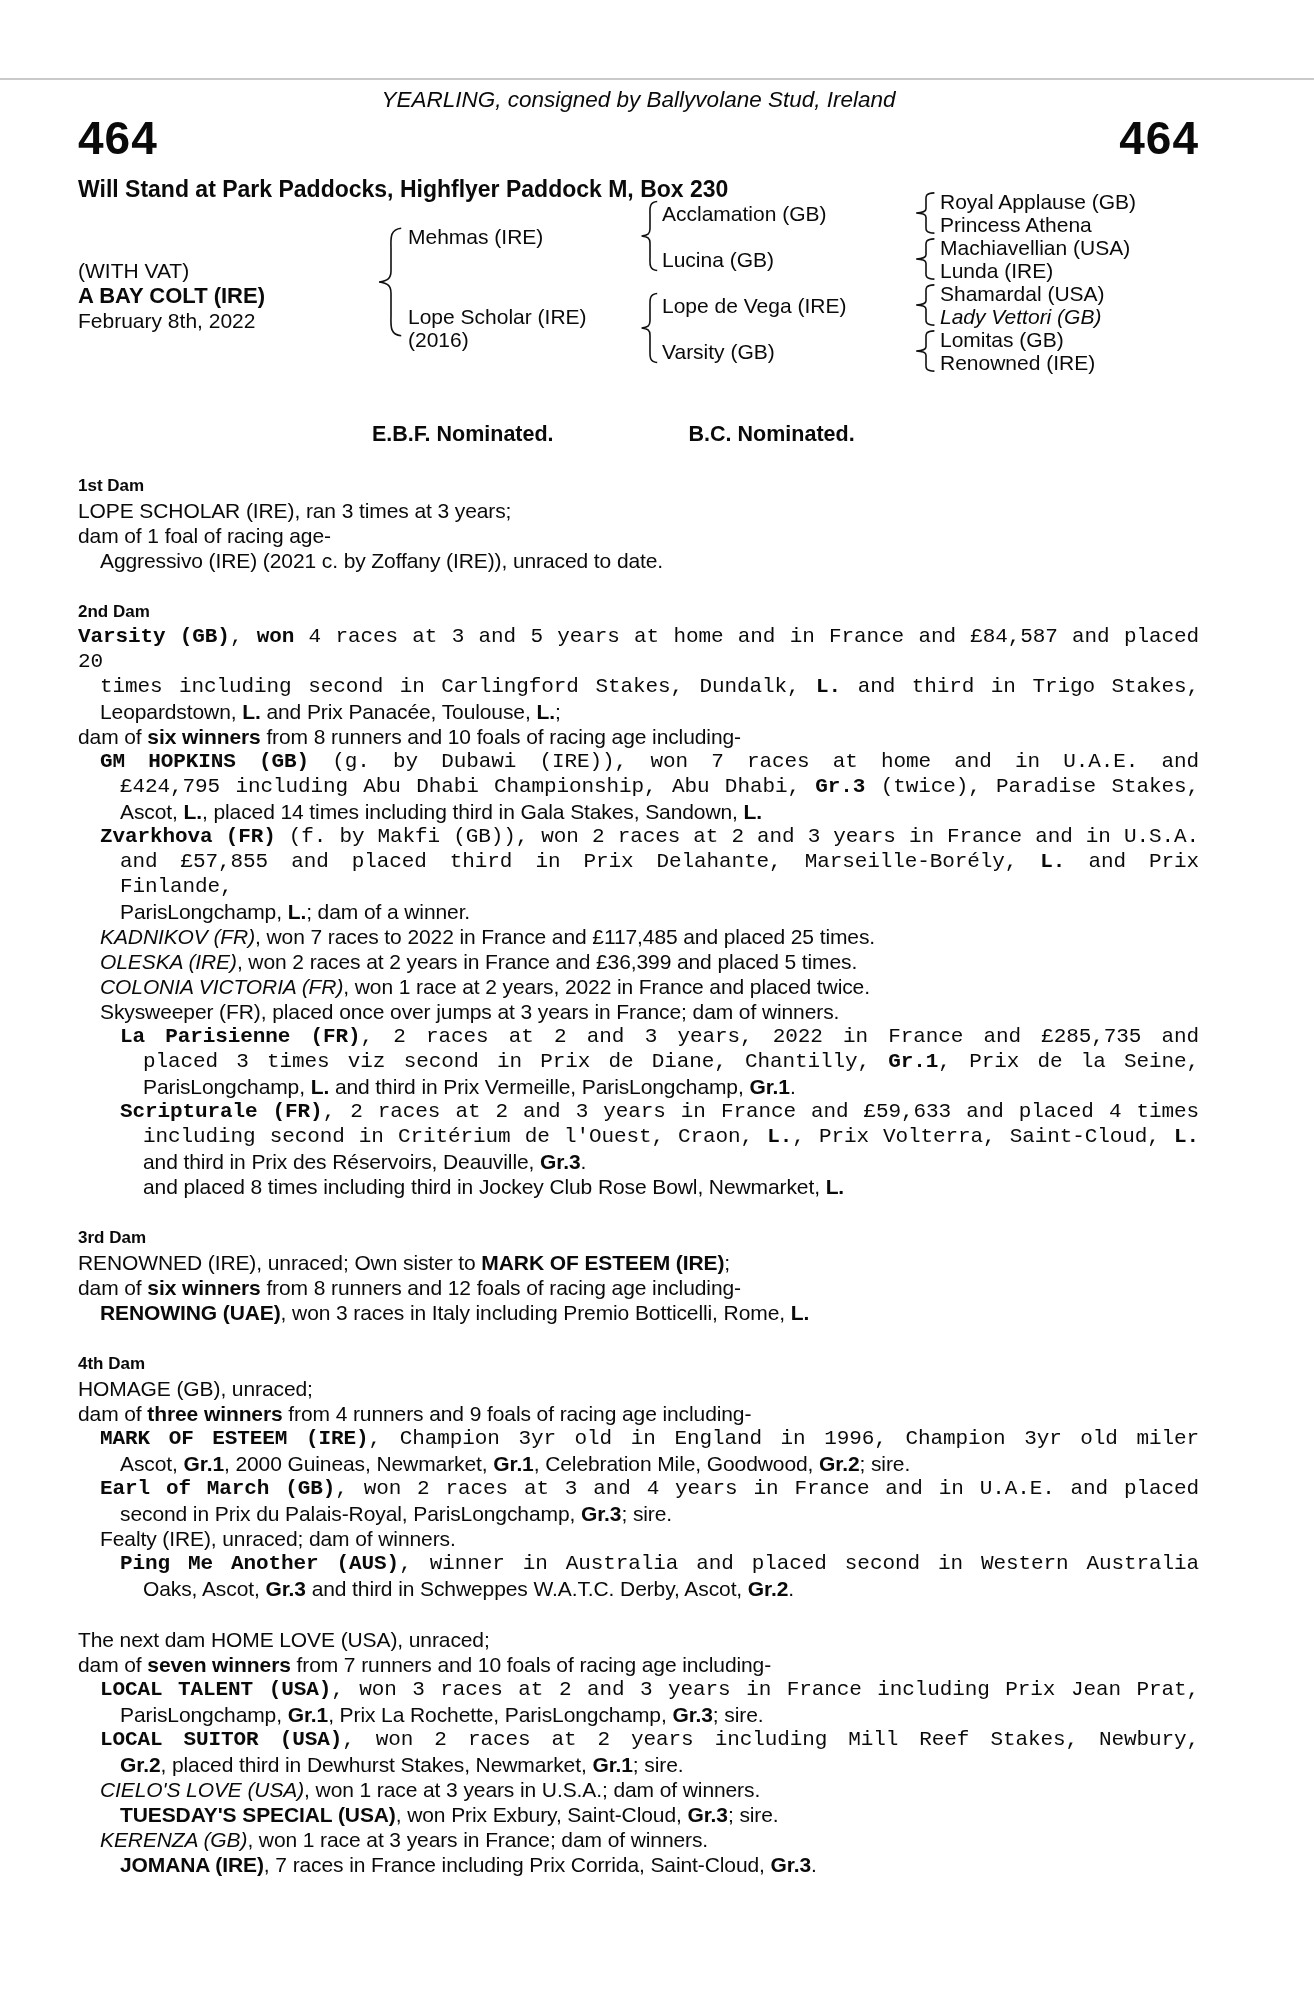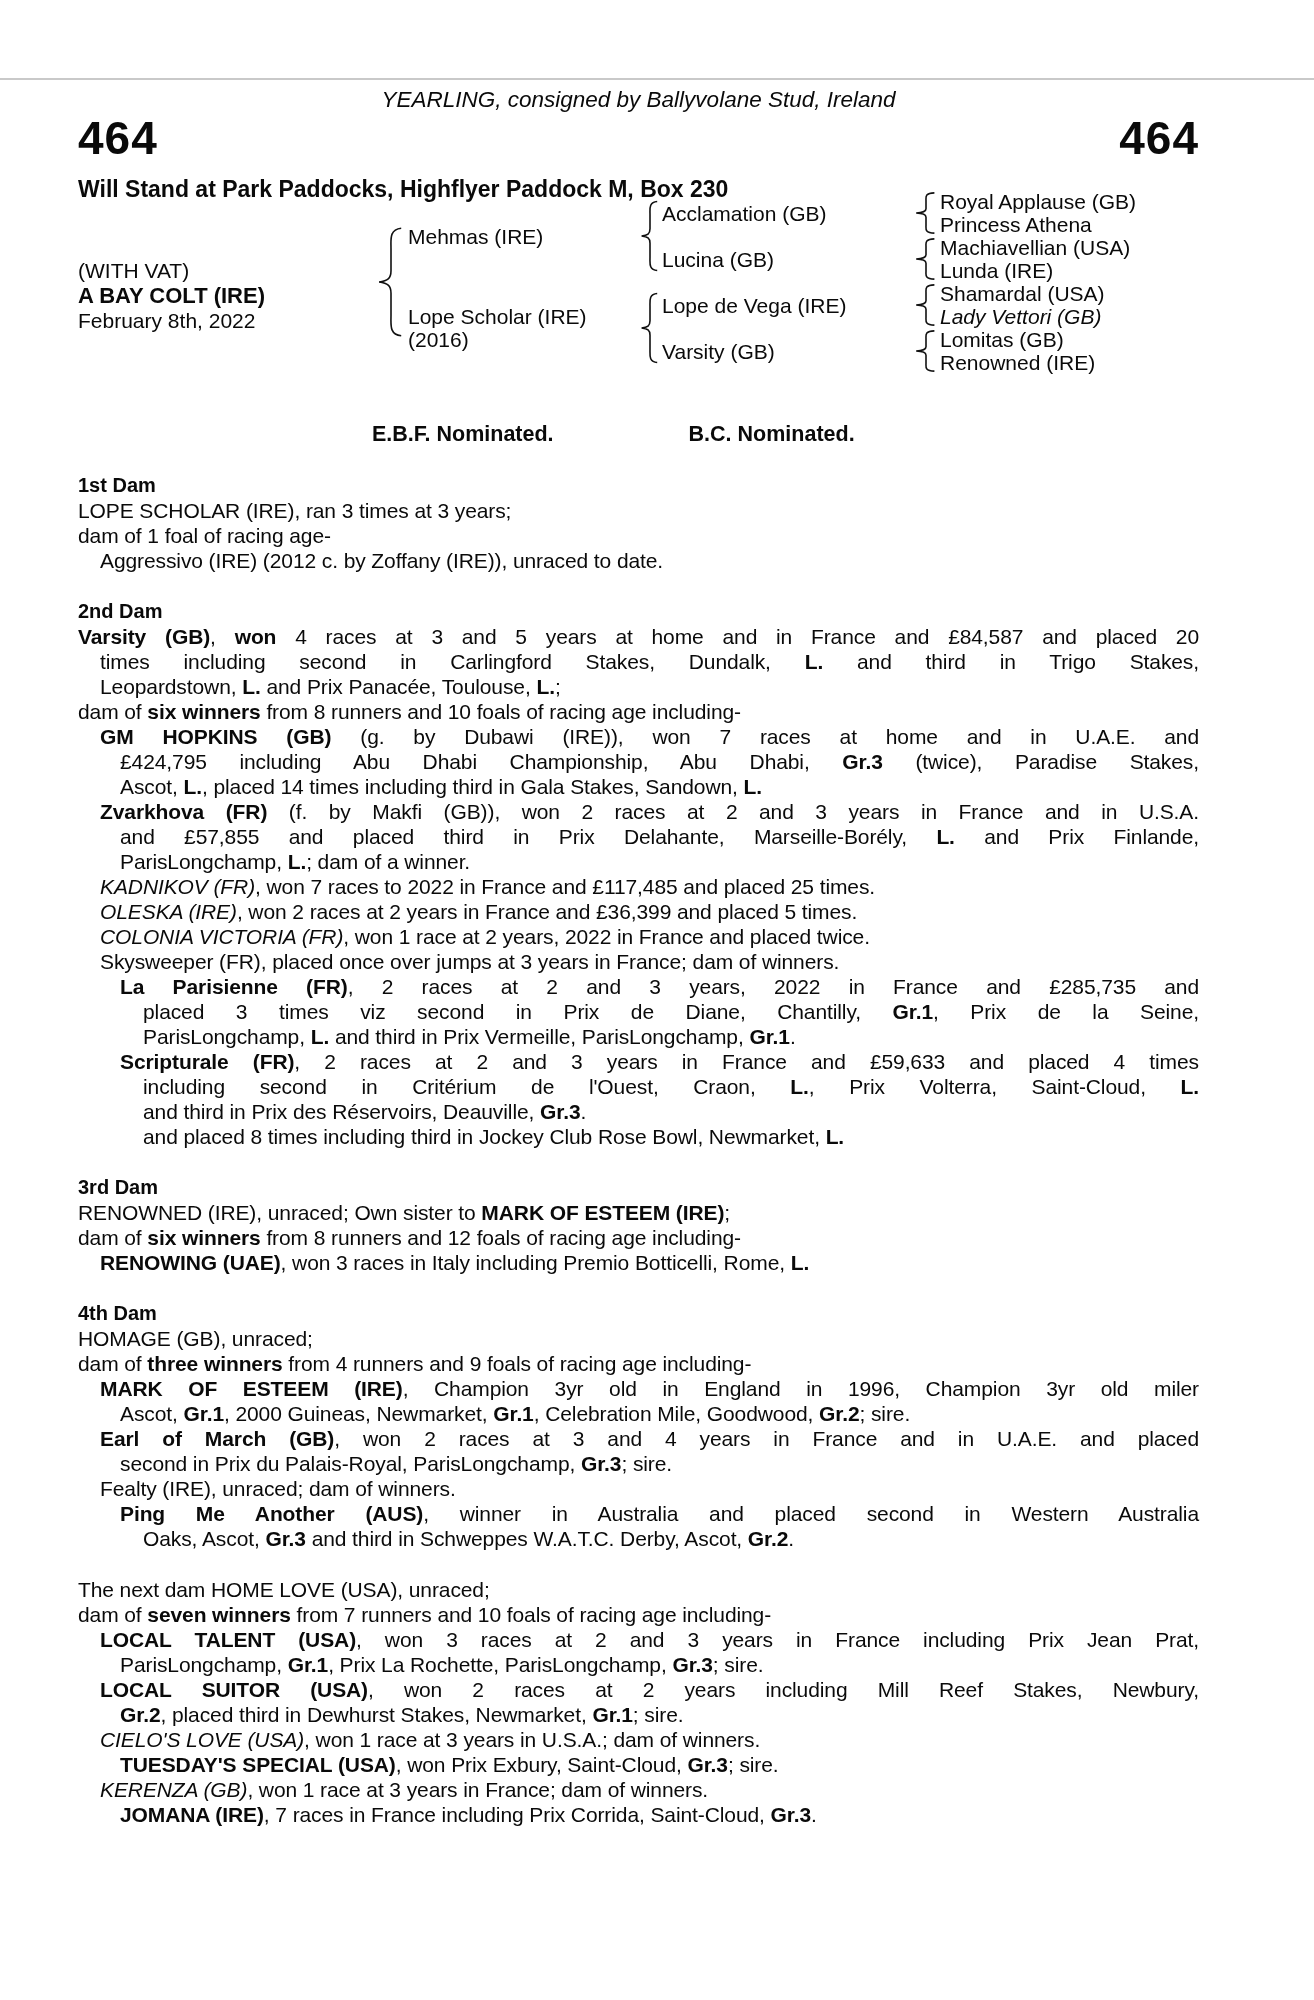--- a/index.html
+++ b/index.html
@@ -36,27 +36,27 @@
   .colt-name { font-weight:bold; font-size:22px; }
   .bracewrap { display:flex; align-items:center; justify-content:center; }
   .bracewrap svg { width:100%; }
 
   .noms { display:flex; margin-top:48px; font-weight:bold; font-size:21.5px; line-height:25px; }
   .noms .ebf { margin-left:294px; }
   .noms .bc  { margin-left:135px; }
 
   
   .sec { margin-top:26px; }
-  .sec-h { font-weight:bold; font-size:20px; line-height:25px; }
+  .sec-h { font-weight:bold; font-size:17px; line-height:25px; }
   .line { font-size:21px; line-height:25px; letter-spacing:-0.1px; }
   .ind0 { padding-left:0; }
   .ind1 { padding-left:22px; }
   .ind2 { padding-left:42px; }
   .ind3 { padding-left:65px; }
-  .just { text-align:justify; text-align-last:justify; }
+  .just { text-align:justify; text-align-last:justify;font-family:Liberation Mono, monospace; }
   b { font-weight:bold; }
   i { font-style:italic; }
 </style>
 </head>
 <body>
 
 <div class="page">
   <div class="top-rule"></div>
 
   <div class="consign">YEARLING, consigned by Ballyvolane Stud, Ireland</div>
@@ -164,21 +164,21 @@
   <div class="noms">
     <span class="ebf">E.B.F. Nominated.</span>
     <span class="bc">B.C. Nominated.</span>
   </div>
 
   <div id="sections">
       <div class="sec">
         <div class="sec-h">1st Dam</div>
         <div class="line ind0"><span>LOPE SCHOLAR (IRE), ran 3 times at 3 years;</span></div>
         <div class="line ind0"><span>dam of 1 foal of racing age-</span></div>
-        <div class="line ind1"><span>Aggressivo (IRE) (2012 c. by Zoffany (IRE)), unraced to date.</span></div>
+        <div class="line ind1"><span>Aggressivo (IRE) (2021 c. by Zoffany (IRE)), unraced to date.</span></div>
       </div>
       <div class="sec">
         <div class="sec-h">2nd Dam</div>
         <div class="line ind0 just"><b>Varsity (GB)</b><span>, </span><b>won</b><span> 4 races at 3 and 5 years at home and in France and £84,587 and placed 20</span></div>
         <div class="line ind1 just"><span>times including second in Carlingford Stakes, Dundalk, </span><b>L.</b><span> and third in Trigo Stakes,</span></div>
         <div class="line ind1"><span>Leopardstown, </span><b>L.</b><span> and Prix Panacée, Toulouse, </span><b>L.</b><span>;</span></div>
         <div class="line ind0"><span>dam of </span><b>six winners</b><span> from 8 runners and 10 foals of racing age including-</span></div>
         <div class="line ind1 just"><b>GM HOPKINS (GB)</b><span> (g. by Dubawi (IRE)), won 7 races at home and in U.A.E. and</span></div>
         <div class="line ind2 just"><span>£424,795 including Abu Dhabi Championship, Abu Dhabi, </span><b>Gr.3</b><span> (twice), Paradise Stakes,</span></div>
         <div class="line ind2"><span>Ascot, </span><b>L.</b><span>, placed 14 times including third in Gala Stakes, Sandown, </span><b>L.</b></div>

